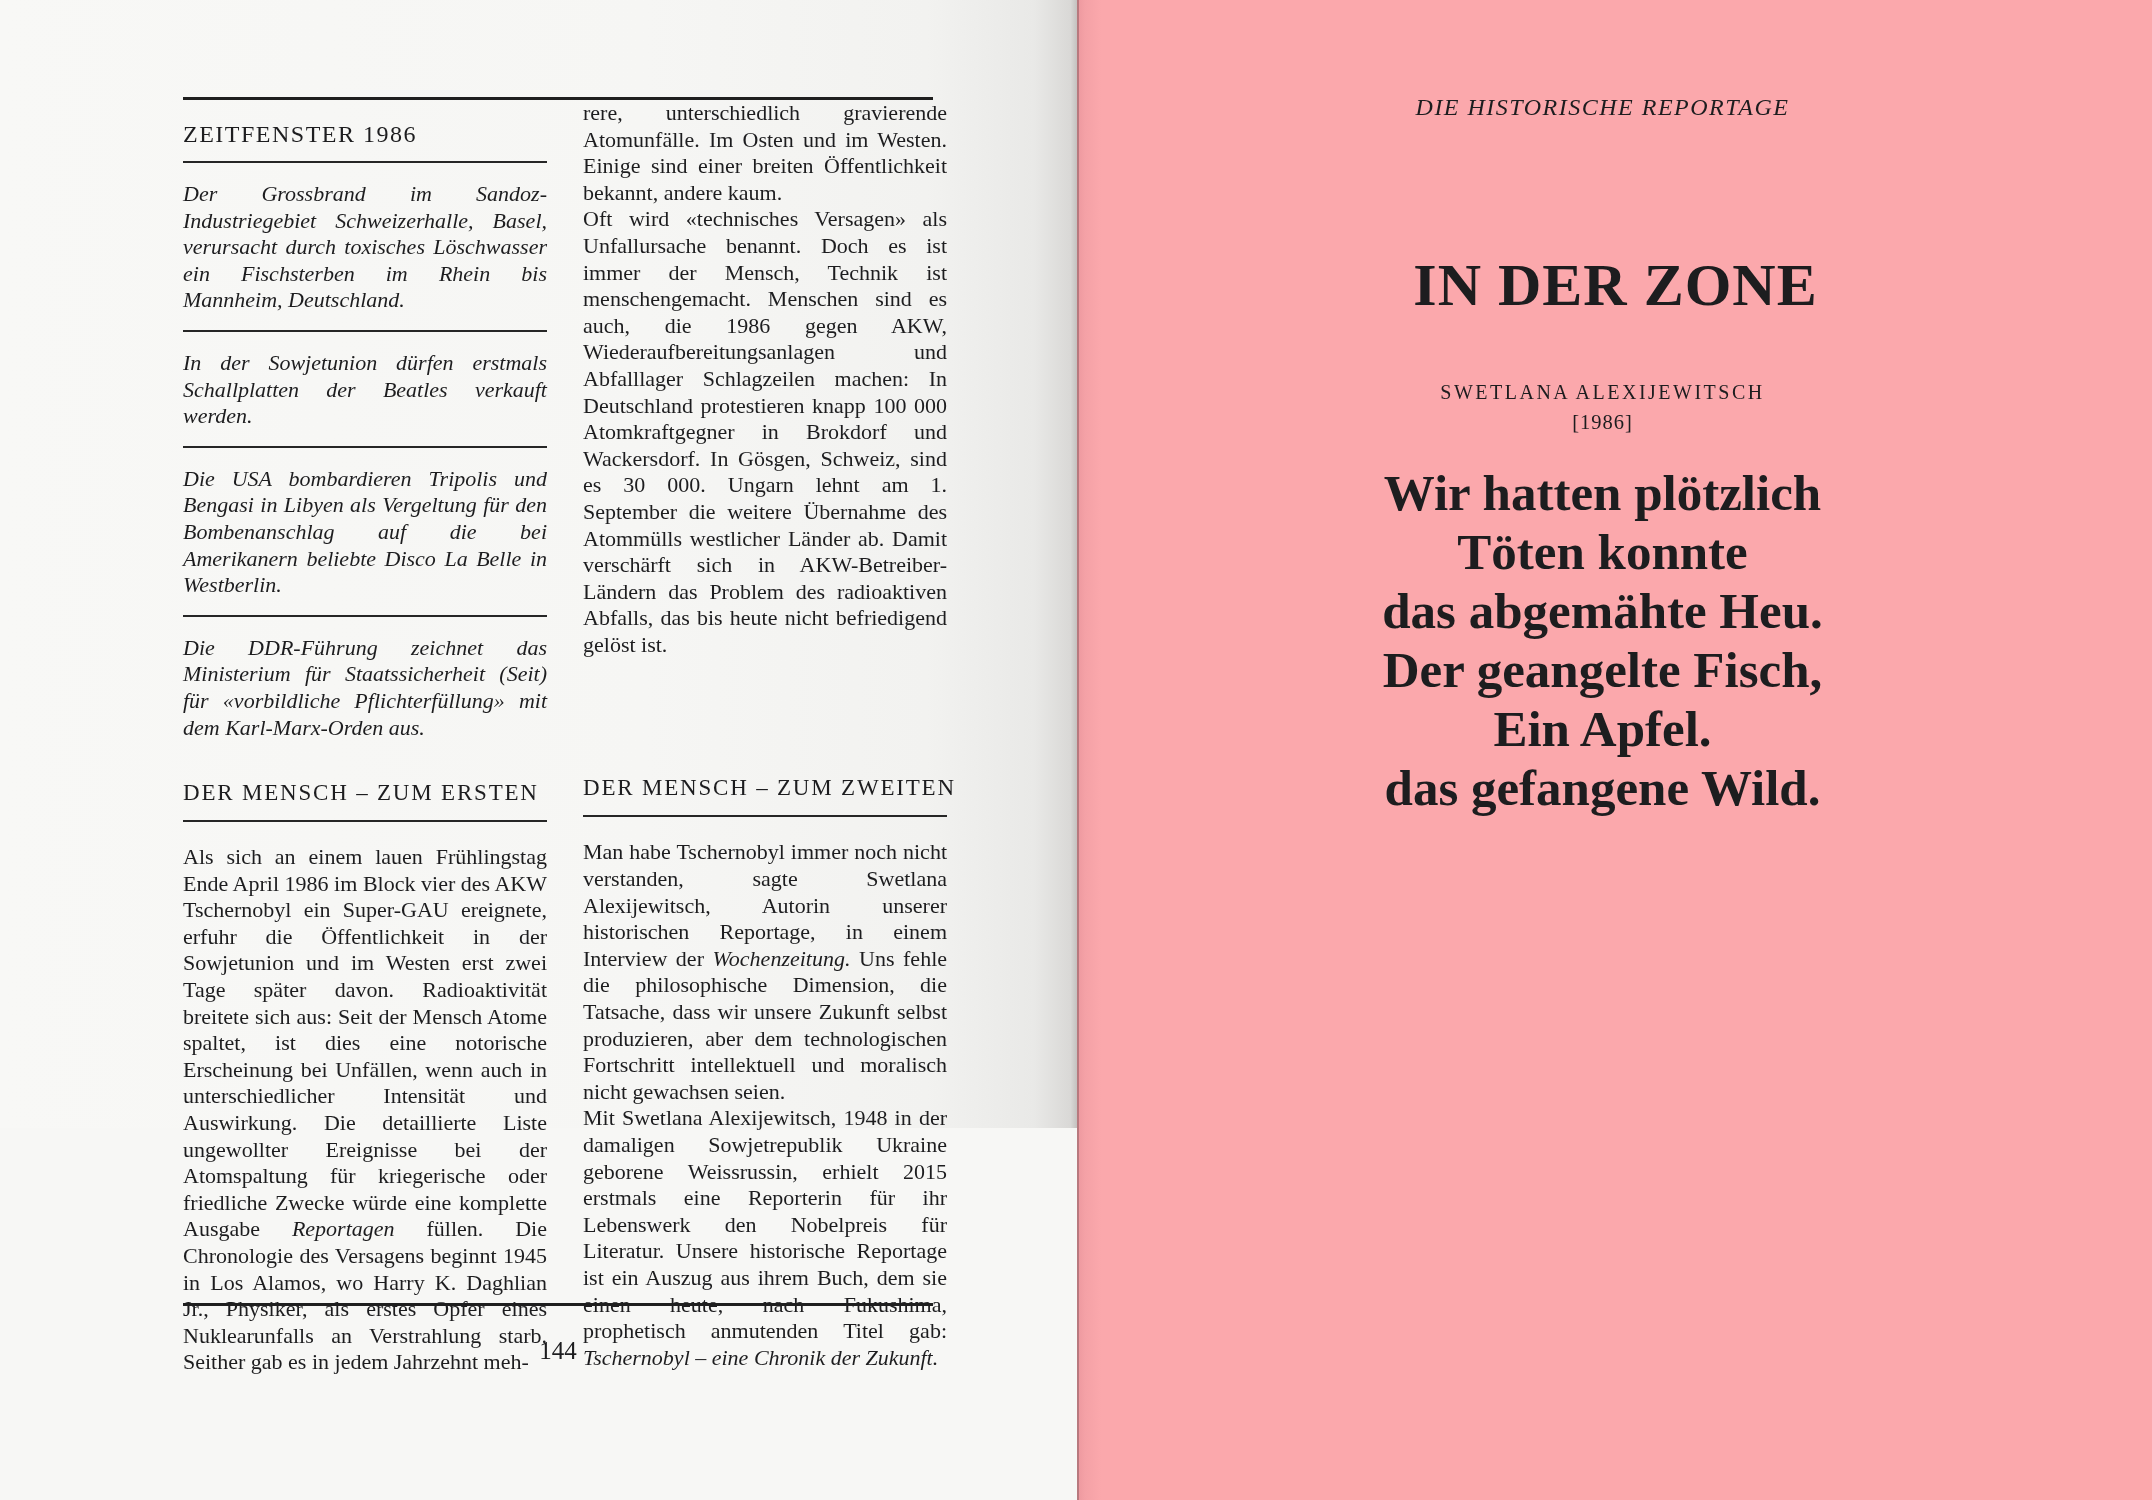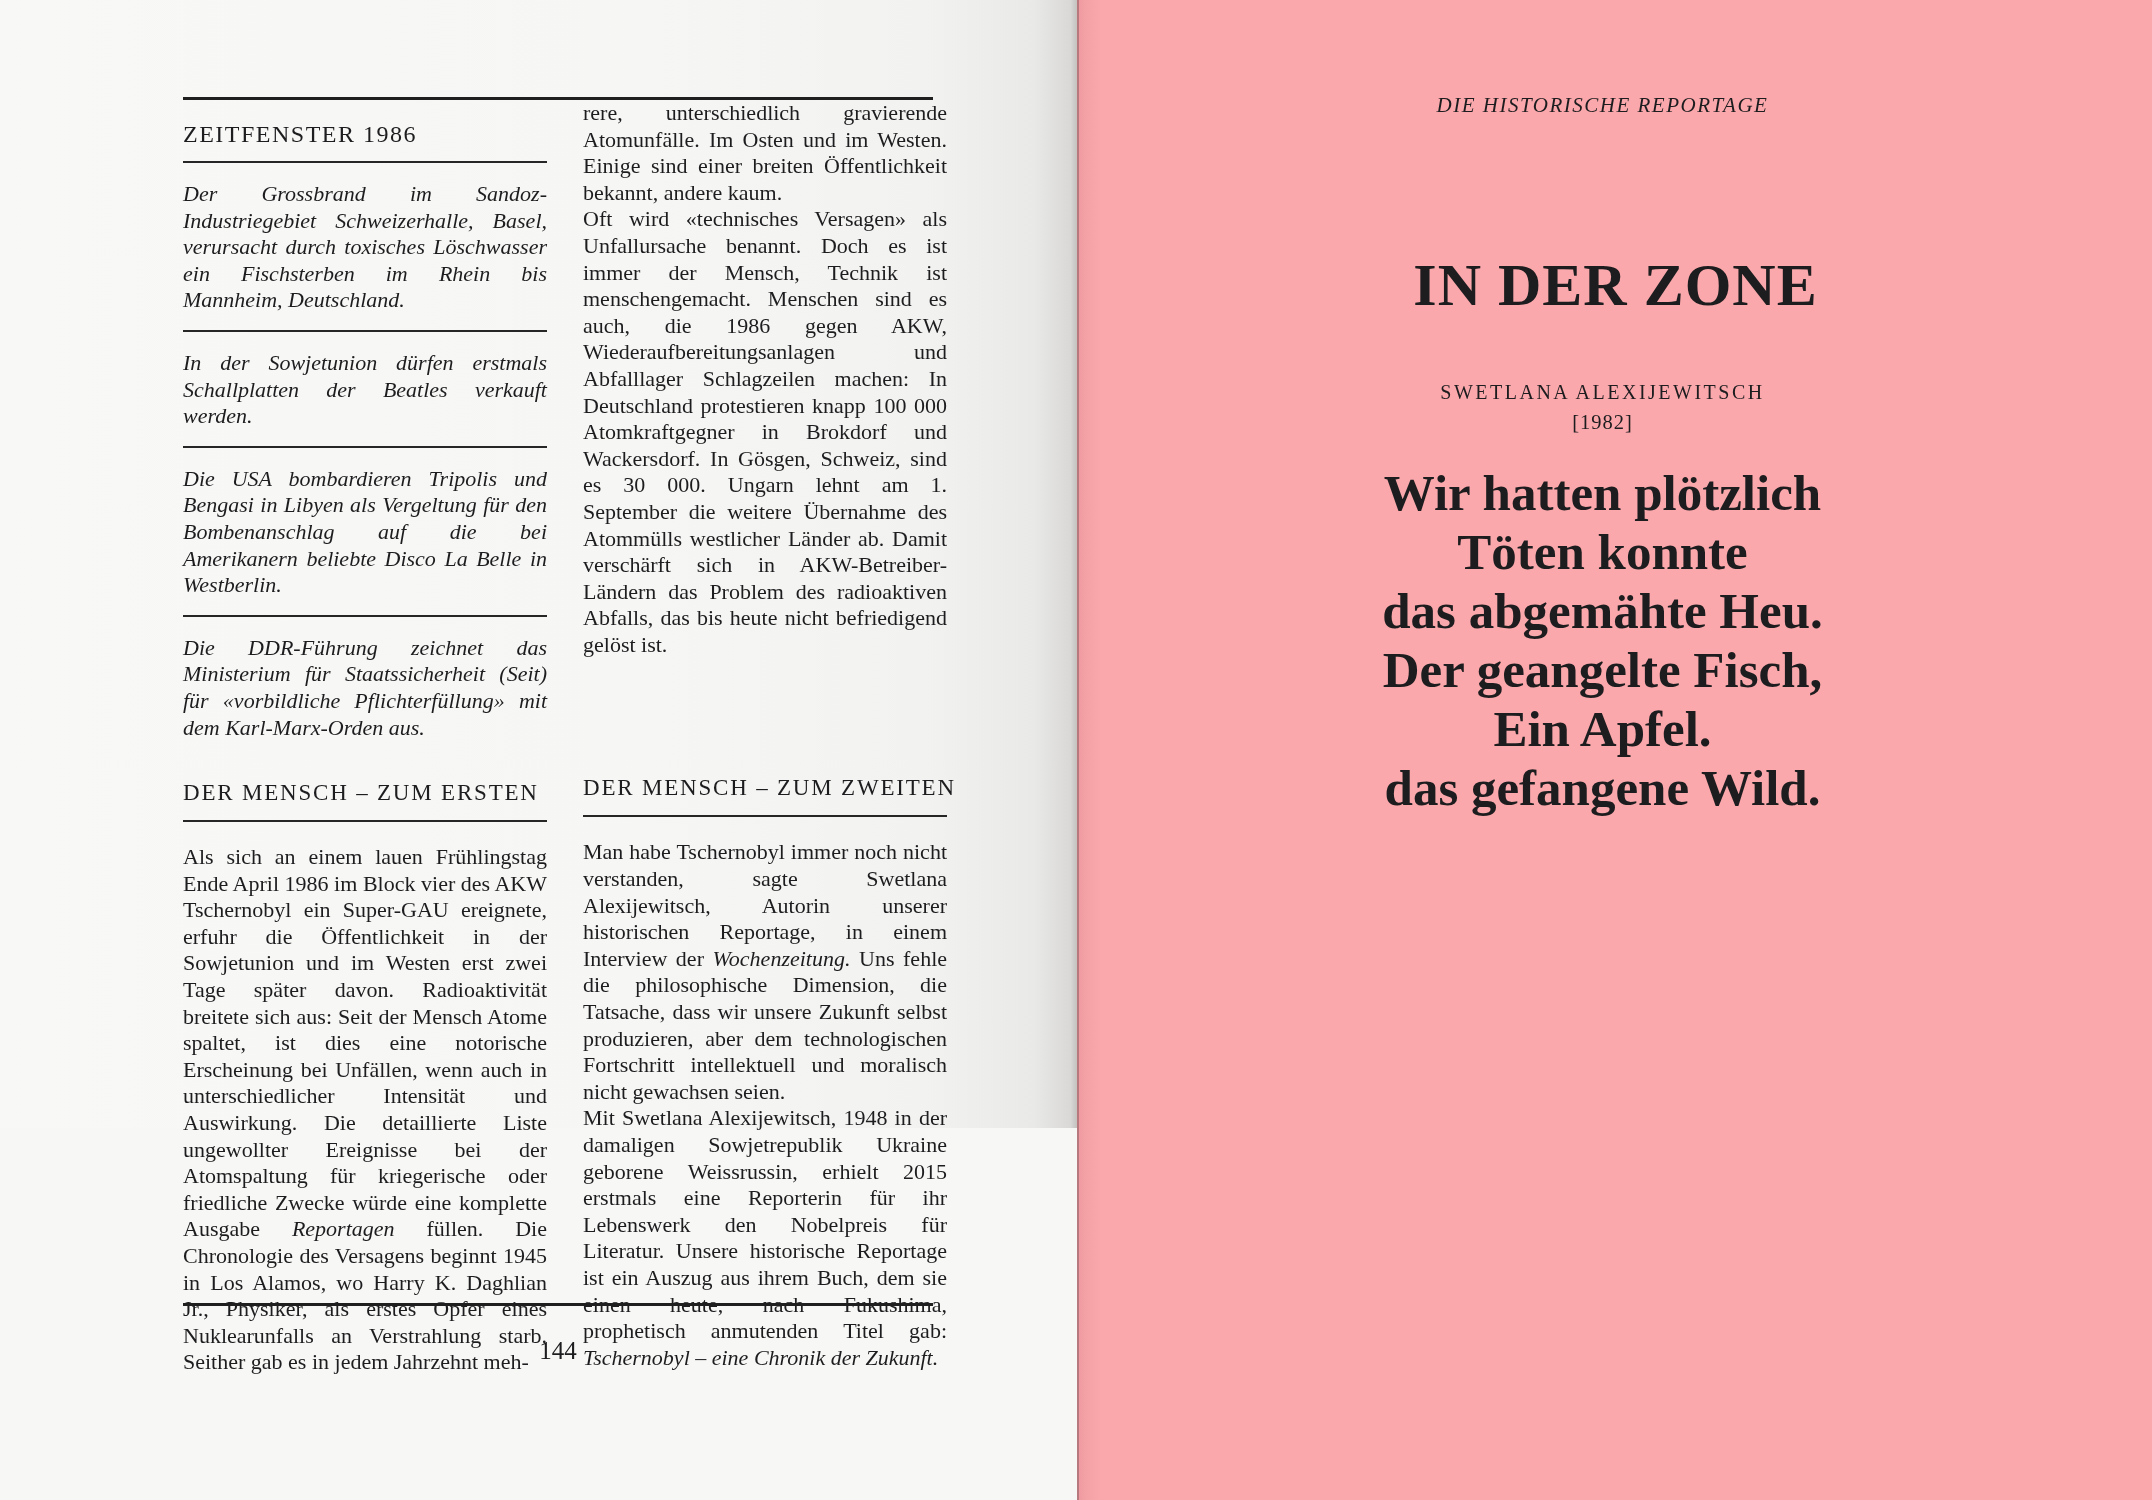--- a/index.html
+++ b/index.html
@@ -60,21 +60,21 @@
   .page-right{
     position:absolute;left:1077px;top:0;width:1075px;height:1500px;
     background:linear-gradient(90deg,
       #b8797e 0px,#b8797e 2px,
       #ee9aa0 2px,#f4a1a6 8px,
       var(--pink,#fba8ac) 24px,var(--pink,#fba8ac) 100%);
   }
   .rp-inner{position:absolute;left:0;top:0;right:24px;bottom:0;text-align:center;}
   .rp-kicker{
     position:absolute;left:0;right:0;top:94px;
-    font-style:italic;font-size:21px;letter-spacing:1.5px;line-height:1.1;
+    font-style:italic;font-size:24px;letter-spacing:1.5px;line-height:1.1;
   }
   .rp-title{
     position:absolute;left:0;right:0;top:252px;margin:0;
     font-size:60px;font-weight:700;letter-spacing:1px;line-height:1.1;padding-left:26px;
   }
   .rp-author{
     position:absolute;left:0;right:0;top:381px;
     font-size:20px;letter-spacing:2.5px;line-height:1.1;
   }
   .rp-year{
@@ -123,21 +123,21 @@
 
     <div class="rule rule-bottom"></div>
     <div class="folio">144</div>
   </section>
 
   <section class="page page-right">
     <div class="rp-inner">
       <div class="rp-kicker">DIE HISTORISCHE REPORTAGE</div>
       <h1 class="rp-title">IN DER ZONE</h1>
       <div class="rp-author">SWETLANA ALEXIJEWITSCH</div>
-      <div class="rp-year">[1982]</div>
+      <div class="rp-year">[1986]</div>
       <div class="rp-quote">
         <div class="ql">Wir hatten plötzlich</div>
         <div class="ql">Töten konnte</div>
         <div class="ql">das abgemähte Heu.</div>
         <div class="ql">Der geangelte Fisch,</div>
         <div class="ql">Ein Apfel.</div>
         <div class="ql">das gefangene Wild.</div>
       </div>
     </div>
   </section>

